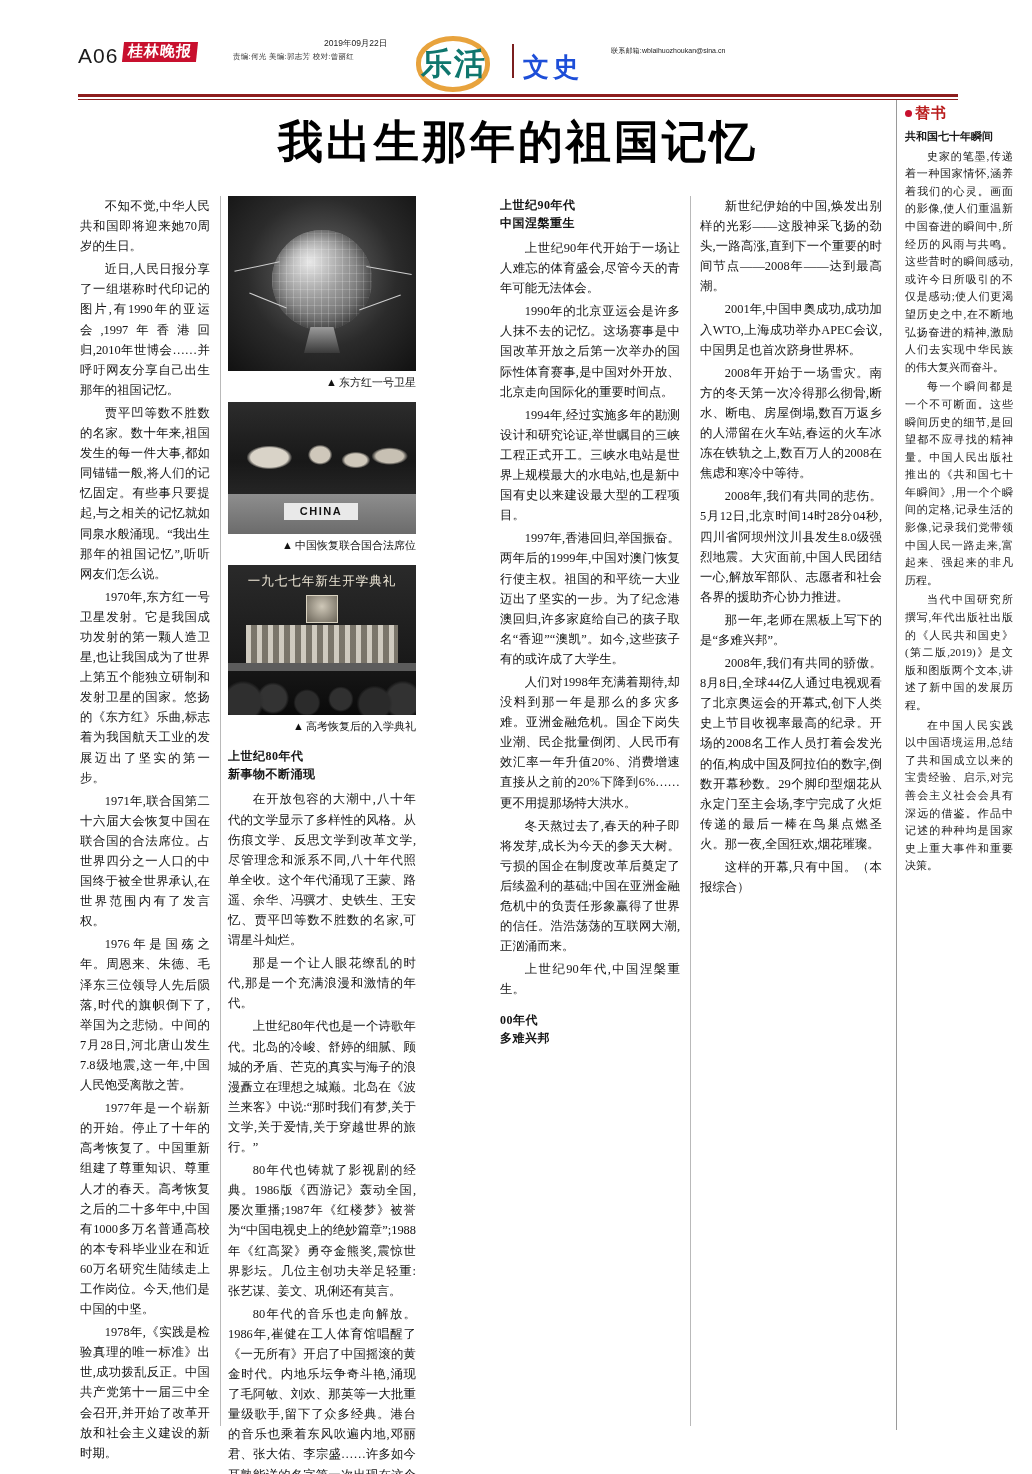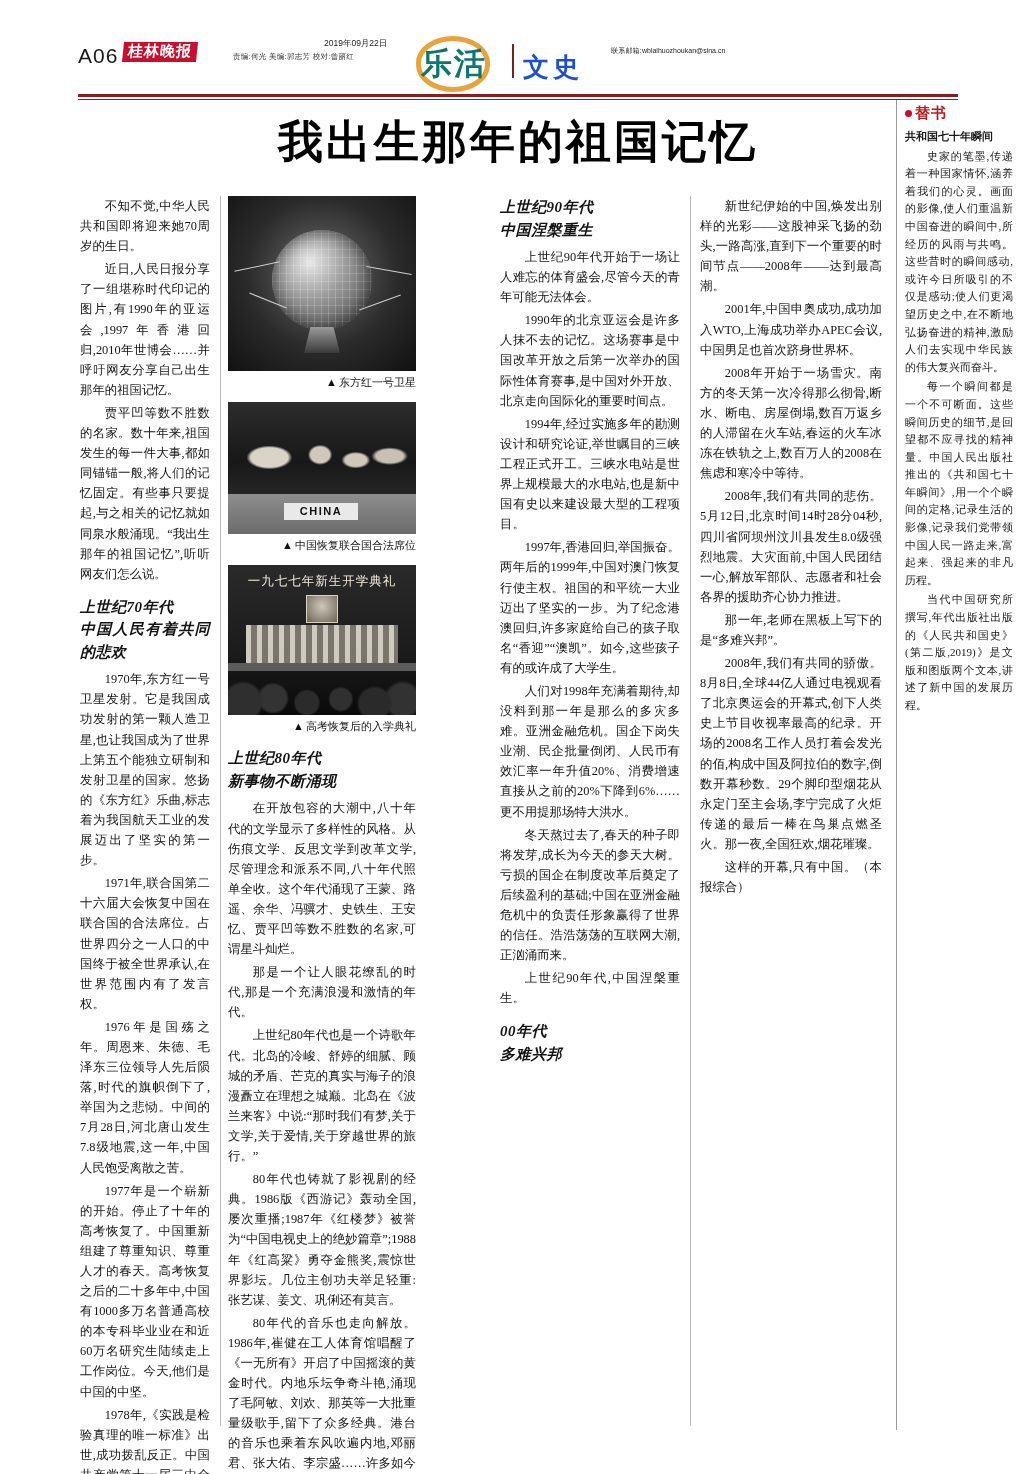--- a/index.html
+++ b/index.html
@@ -159,27 +159,26 @@
   .col3 { left: 500px; width: 180px; }
   .col4 { left: 700px; width: 182px; }
   .col5 {
     left: 905px; width: 108px;
     font-size: 11px; line-height: 1.6;
     color: #1a1a1a;
   }
   .col5 p { text-indent: 2em; margin: 0 0 2px 0; }
 
   .sub {
-    font-size: 15px;
+    font-size: 12px;
     font-weight: bold;
     line-height: 1.5;
     margin: 12px 0 6px 0;
     text-indent: 0;
     letter-spacing: .5px;
-    font-style: italic;
   }
   .sub.first { margin-top: 0; }
 
   
   .vline {
     position: absolute;
     width: 1px;
     background: #b9b9b9;
   }
 
@@ -374,24 +373,20 @@
 
   <div class="vline" style="left:220px; top:196px; height:1230px;"></div>
   <div class="vline" style="left:690px; top:196px; height:1230px;"></div>
   <div class="side-rule"></div>
 
   <div class="col col1">
     <p>不知不觉,中华人民共和国即将迎来她70周岁的生日。</p>
     <p>近日,人民日报分享了一组堪称时代印记的图片,有1990年的亚运会,1997年香港回归,2010年世博会……并呼吁网友分享自己出生那年的祖国记忆。</p>
     <p>贾平凹等数不胜数的名家。数十年来,祖国发生的每一件大事,都如同锚锚一般,将人们的记忆固定。有些事只要提起,与之相关的记忆就如同泉水般涌现。“我出生那年的祖国记忆”,听听网友们怎么说。</p>
 
-    <div class="sub">
-      <span>上世纪70年代</span><br>
-      <span>中国人民有着共同的悲欢</span>
-    </div>
 
     <p>1970年,东方红一号卫星发射。它是我国成功发射的第一颗人造卫星,也让我国成为了世界上第五个能独立研制和发射卫星的国家。悠扬的《东方红》乐曲,标志着为我国航天工业的发展迈出了坚实的第一步。</p>
     <p>1971年,联合国第二十六届大会恢复中国在联合国的合法席位。占世界四分之一人口的中国终于被全世界承认,在世界范围内有了发言权。</p>
     <p>1976年是国殇之年。周恩来、朱德、毛泽东三位领导人先后陨落,时代的旗帜倒下了,举国为之悲恸。中间的7月28日,河北唐山发生7.8级地震,这一年,中国人民饱受离散之苦。</p>
     <p>1977年是一个崭新的开始。停止了十年的高考恢复了。中国重新组建了尊重知识、尊重人才的春天。高考恢复之后的二十多年中,中国有1000多万名普通高校的本专科毕业业在和近60万名研究生陆续走上工作岗位。今天,他们是中国的中坚。</p>
     <p>1978年,《实践是检验真理的唯一标准》出世,成功拨乱反正。中国共产党第十一届三中全会召开,并开始了改革开放和社会主义建设的新时期。</p>
 
   </div>
 
   <div class="col col2">
@@ -471,16 +466,17 @@
   </div>
 
   <div class="side-head">
     <span class="dot"></span><span>替书</span>
   </div>
   <div class="col col5" style="top:128px;">
     <p style="text-indent:0;font-weight:bold;">共和国七十年瞬间</p>
     <p>史家的笔墨,传递着一种国家情怀,涵养着我们的心灵。画面的影像,使人们重温新中国奋进的瞬间中,所经历的风雨与共鸣。这些昔时的瞬间感动,或许今日所吸引的不仅是感动;使人们更渴望历史之中,在不断地弘扬奋进的精神,激励人们去实现中华民族的伟大复兴而奋斗。</p>
     <p>每一个瞬间都是一个不可断面。这些瞬间历史的细节,是回望都不应寻找的精神量。中国人民出版社推出的《共和国七十年瞬间》,用一个个瞬间的定格,记录生活的影像,记录我们党带领中国人民一路走来,富起来、强起来的非凡历程。</p>
     <p>当代中国研究所撰写,年代出版社出版的《人民共和国史》(第二版,2019)》是文版和图版两个文本,讲述了新中国的发展历程。</p>
+    <p>在中国人民实践以中国语境运用,总结了共和国成立以来的宝贵经验、启示,对完善会主义社会会具有深远的借鉴。作品中记述的种种均是国家史上重大事件和重要决策。</p>
   </div>
 
   <div class="clip-right"></div>
 </div>
 
 </body></html>

